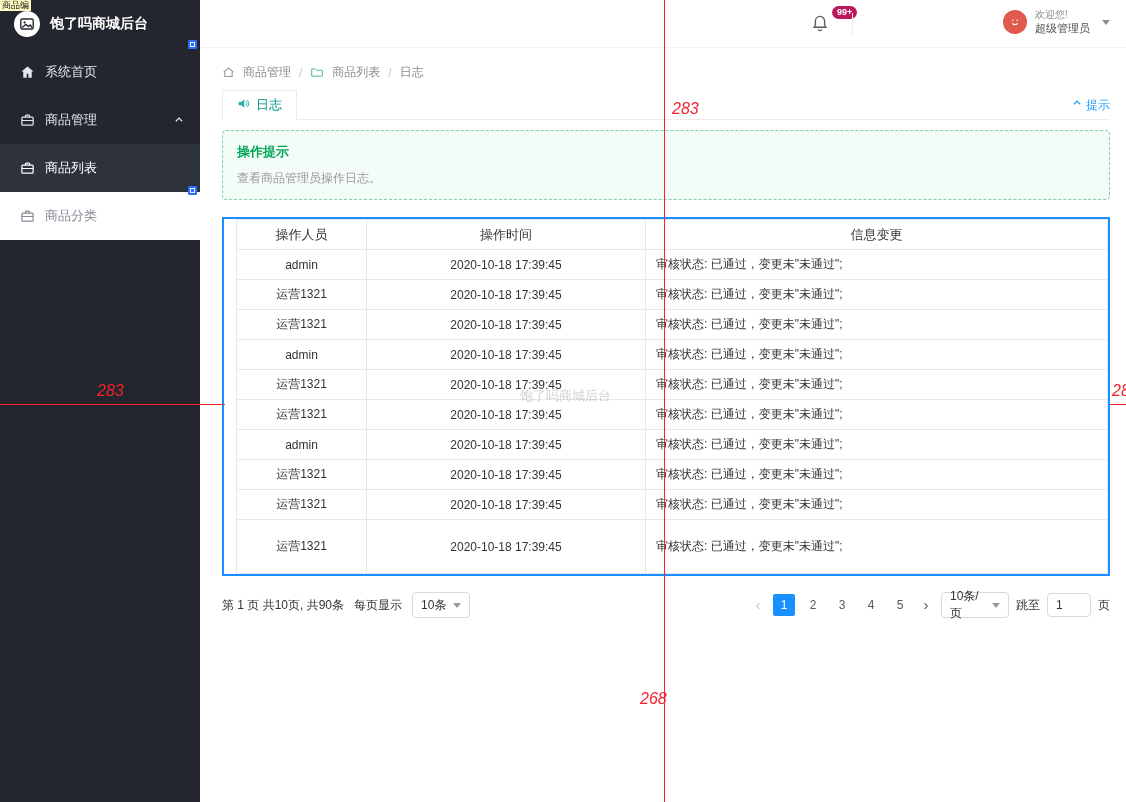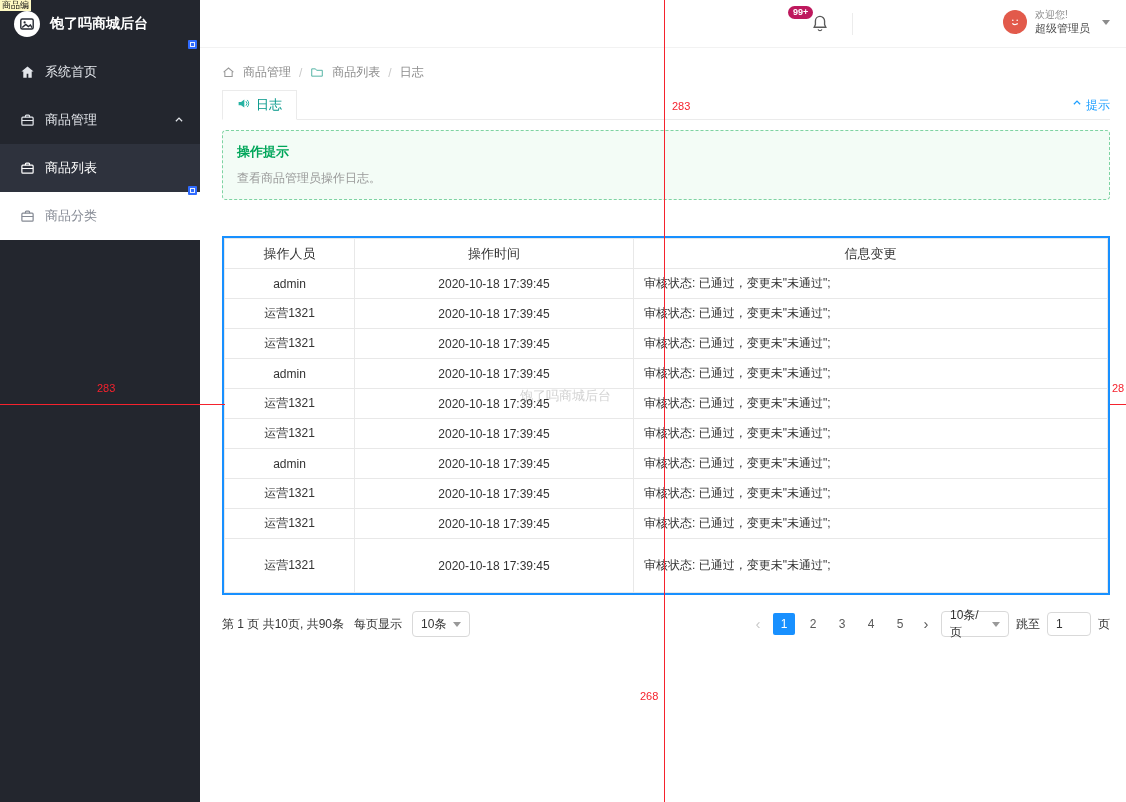--- a/index.html
+++ b/index.html
@@ -14,21 +14,21 @@
   .menu-item { height:48px; display:flex; align-items:center; gap:10px; padding:0 16px 0 20px; font-size:13px; color:#e3e6eb; cursor:pointer; }
   .menu-item .mi-icon { display:grid; place-items:center; flex:none; }
   .mi-chevron { margin-left:auto; display:grid; place-items:center; }
   .menu-item.sub { background:#ffffff; }
   .menu-item.sub.active { background:#2e323d; color:#fff; }
   .menu-item.sub.dim { color:#858a94; }
 
   
   .topbar { position:absolute; left:200px; top:0; width:926px; height:48px; background:#fff; border-bottom:1px solid #f2f2f2; }
   .bell { position:absolute; left:610px; top:13px; color:#595959; cursor:pointer; }
-  .badge { position:absolute; left:588px; top:6px; background:#be185d; color:#fff; font-size:9px; line-height:13px; padding:0 5px; border-radius:8px; font-weight:bold; }
+  .badge { position:absolute; left:632px; top:6px; background:#be185d; color:#fff; font-size:9px; line-height:13px; padding:0 5px; border-radius:8px; font-weight:bold; }
   .hdr-divider { position:absolute; left:652px; top:13px; width:1px; height:22px; background:#ececec; }
   .user { position:absolute; right:16px; top:9px; display:flex; align-items:center; gap:8px; cursor:pointer; }
   .avatar { width:24px; height:24px; border-radius:50%; background:#e25a4b; display:grid; place-items:center; flex:none; }
   .utext { display:flex; flex-direction:column; line-height:1.25;justify-content:center; }
   .u1 { font-size:10px; color:#8c8c8c; }
   .u2 { font-size:11px; color:#4d4d4d; }
   .u-caret { width:0; height:0; border-left:4px solid transparent; border-right:4px solid transparent; border-top:5px solid #8c8c8c; margin-left:4px; }
 
   
   .content { position:absolute; left:200px; top:48px; width:926px; height:754px; background:#fff; padding:0 16px 0 22px; }
@@ -38,21 +38,21 @@
   .bc-icon { display:grid; place-items:center; }
 
   .tabrow { margin-top:10px; position:relative; border-bottom:1px solid #ebebeb; height:29px; }
   .tab { position:absolute; left:0; bottom:-1px; height:30px; background:#fff; border:1px solid #ebebeb; border-bottom-color:#fff; display:inline-flex; align-items:center; gap:6px; padding:0 14px; font-size:13px; color:#009688; cursor:pointer; }
   .hint { position:absolute; right:0; top:6px; display:flex; gap:4px; color:#1E9FFF; font-size:12px; cursor:pointer; }
 
   .alert { margin-top:10px; border:1px dashed #7ed3a2; background:#f3fcf6; border-radius:4px; padding:12px 14px; }
   .alert-title { color:#00a65a; font-weight:bold; font-size:13px; }
   .alert-body { color:#999; font-size:12px; margin-top:9px; }
 
-  .table-wrap { margin-top:36px; border:2px solid #1890ff; background:#fff; }
+  .table-wrap { margin-top:17px; border:2px solid #1890ff; background:#fff;padding-left:12px; }
   table { width:100%; border-collapse:collapse; font-size:12px; color:#333; }
   th, td { border:1px solid #e8e8e8; height:30px; text-align:center; font-weight:normal; }
   th { font-size:13px; color:#333; }
   .w1 { width:130px; } .w2 { width:279px; }
   td.info { text-align:left; padding:0 10px; }
   tr.tall td { height:54px; }
 
   .pagebar { margin-top:16px; display:flex; align-items:center; gap:10px; font-size:12px; color:#333; }
   .select { border:1px solid #d9d9d9; border-radius:4px; height:26px; display:inline-flex; align-items:center; justify-content:space-between; padding:0 8px; gap:6px; background:#fff; color:#333; cursor:pointer; }
   .select.sm { width:58px; } .select.md { width:68px; }
@@ -62,21 +62,21 @@
   .pg.active { background:#1890ff; color:#fff; }
   .pg-arrow { width:16px; text-align:center; color:#595959; font-size:15px; line-height:22px; cursor:pointer; }
   .pg-arrow.disabled { color:#c9c9c9; }
   .jump-input { width:44px; height:24px; border:1px solid #d9d9d9; border-radius:4px; padding:0 8px; font-size:12px; color:#333; }
 
   
   .anno { position:absolute; inset:0; pointer-events:none; z-index:50; }
   .vline { position:absolute; left:664px; top:0; width:1px; height:802px; background:#f5222d; }
   .hl-left { position:absolute; left:0; top:404px; width:225px; height:1px; background:#f5222d; }
   .hl-right { position:absolute; left:1110px; top:404px; width:16px; height:1px; background:#f5222d; }
-  .alabel { position:absolute; color:#f5222d; font-size:11px; }
+  .alabel { position:absolute; color:#f5222d; font-size:16px;font-style:italic; }
   .lab-vtop { left:672px; top:100px; }
   .lab-vbot { left:640px; top:690px; }
   .lab-hleft { left:97px; top:382px; }
   .lab-hright { left:1112px; top:382px; }
   .corner { position:absolute; left:0; top:0; background:#fef9c3; color:#111; font-size:9px; line-height:11px; padding:0 2px; white-space:nowrap; }
   .marker { position:absolute; width:9px; height:9px; background:#2f6bff; border-radius:1px; }
   .marker::after { content:""; position:absolute; inset:2px; border:1px solid rgba(255,255,255,.9); }
   .m1 { left:188px; top:40px; } .m2 { left:188px; top:186px; }
   .watermark { position:absolute; left:520px; top:387px; color:rgba(70,70,70,.25); font-size:13px; white-space:nowrap; }
 </style>

